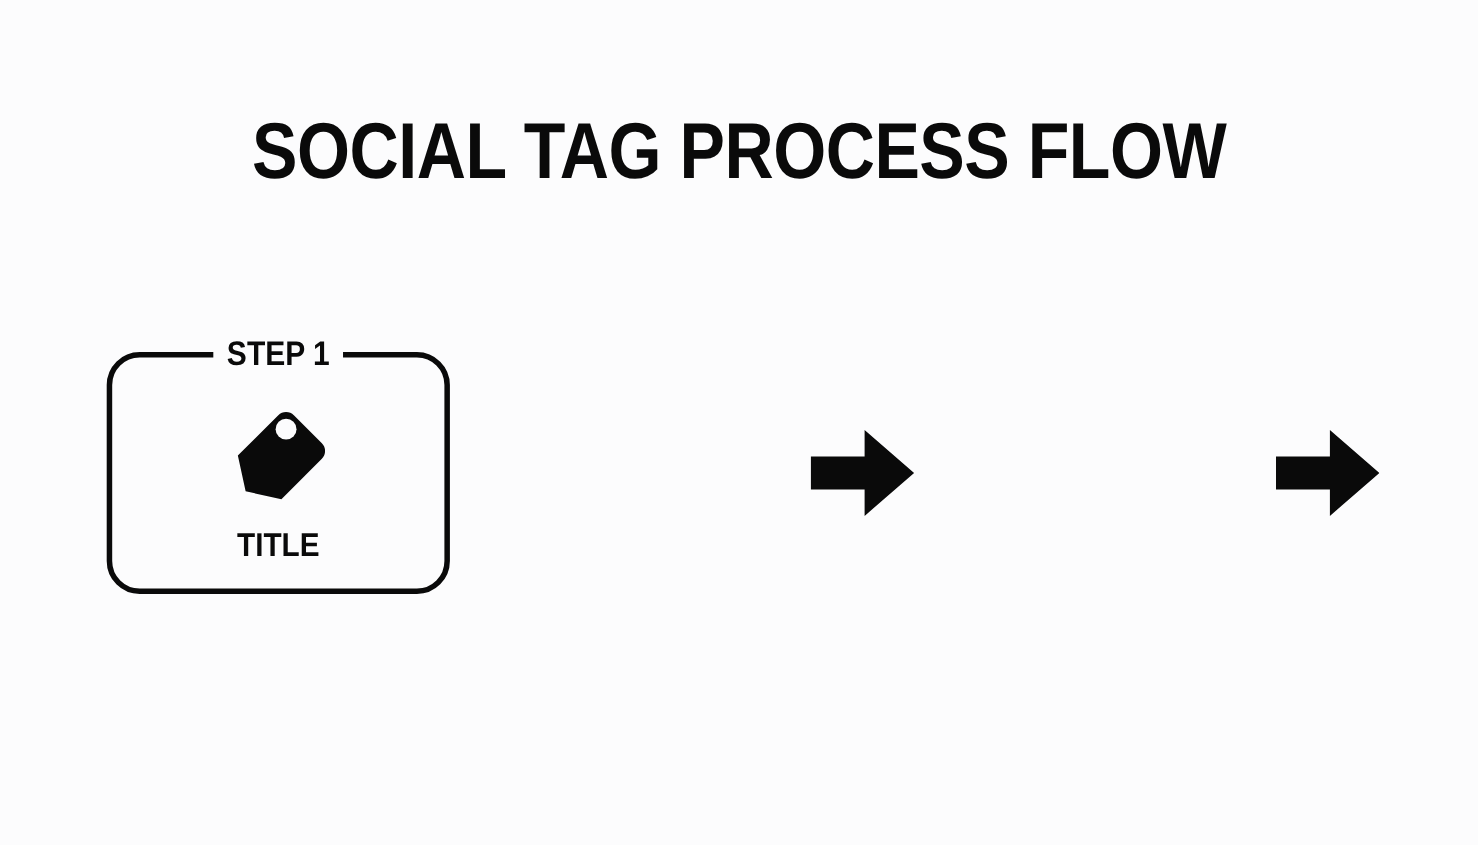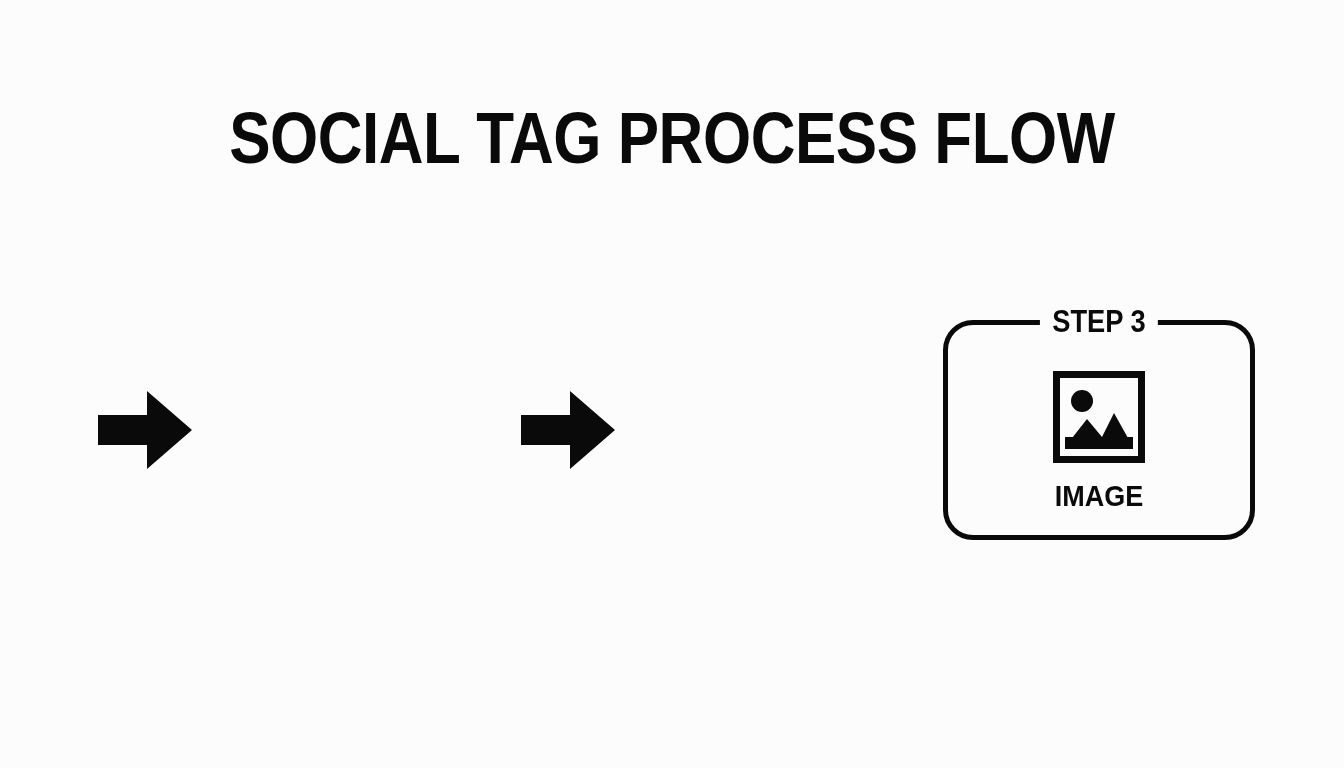--- a/index.html
+++ b/index.html
@@ -114,51 +114,56 @@
 
   svg { shape-rendering: geometricPrecision; }
 </style>
 </head>
 <body>
 
 <div id="page-title">SOCIAL TAG PROCESS FLOW</div>
 
 <div id="flow-row">
 
+  <div class="step-card">
+    <div class="step-badge">STEP 1</div>
+
+    <div class="step-icon-wrap">
+      <span>
+        <svg width="100" height="100" viewBox="0 0 100 100" aria-hidden="true">
+
+          <g transform="rotate(-45 50 50)">
+            <path d="M26 22
+                     L78 22
+                     A10 10 0 0 1 88 32
+                     L88 68
+                     A10 10 0 0 1 78 78
+                     L26 78
+                     L8 50
+                     Z" fill="#0a0a0a"></path>
+            <circle cx="74" cy="36" r="9.5" fill="#fcfcfd"></circle>
+          </g>
+        </svg>
+      </span>
+    </div>
+
+    <div class="step-label">TITLE</div>
+  </div>
 
   <div class="flow-arrow">
     <span>
       <svg width="94" height="78" viewBox="0 0 94 78" aria-hidden="true">
         <path d="M0 24 L49 24 L49 0 L94 39 L49 78 L49 54 L0 54 Z" fill="#0a0a0a"></path>
       </svg>
     </span>
   </div>
 
 
   <div class="flow-arrow">
     <span>
       <svg width="94" height="78" viewBox="0 0 94 78" aria-hidden="true">
         <path d="M0 24 L49 24 L49 0 L94 39 L49 78 L49 54 L0 54 Z" fill="#0a0a0a"></path>
       </svg>
     </span>
   </div>
 
-  <div class="step-card">
-    <div class="step-badge">STEP 3</div>
-
-    <div class="step-icon-wrap">
-      <span>
-        <svg width="92" height="92" viewBox="0 0 92 92" aria-hidden="true">
-
-          <rect x="3.5" y="3.5" width="85" height="85" fill="none" stroke="#0a0a0a" stroke-width="7"></rect>
-
-          <circle cx="29" cy="30" r="11" fill="#0a0a0a"></circle>
-
-          <path d="M12 76 L34 48 L49 66 L61 42 L80 76 Z" fill="#0a0a0a"></path>
-          <rect x="12" y="66" width="68" height="12" fill="#0a0a0a"></rect>
-        </svg>
-      </span>
-    </div>
-
-    <div class="step-label">IMAGE</div>
-  </div>
 
 </div>
 
 </body></html>

